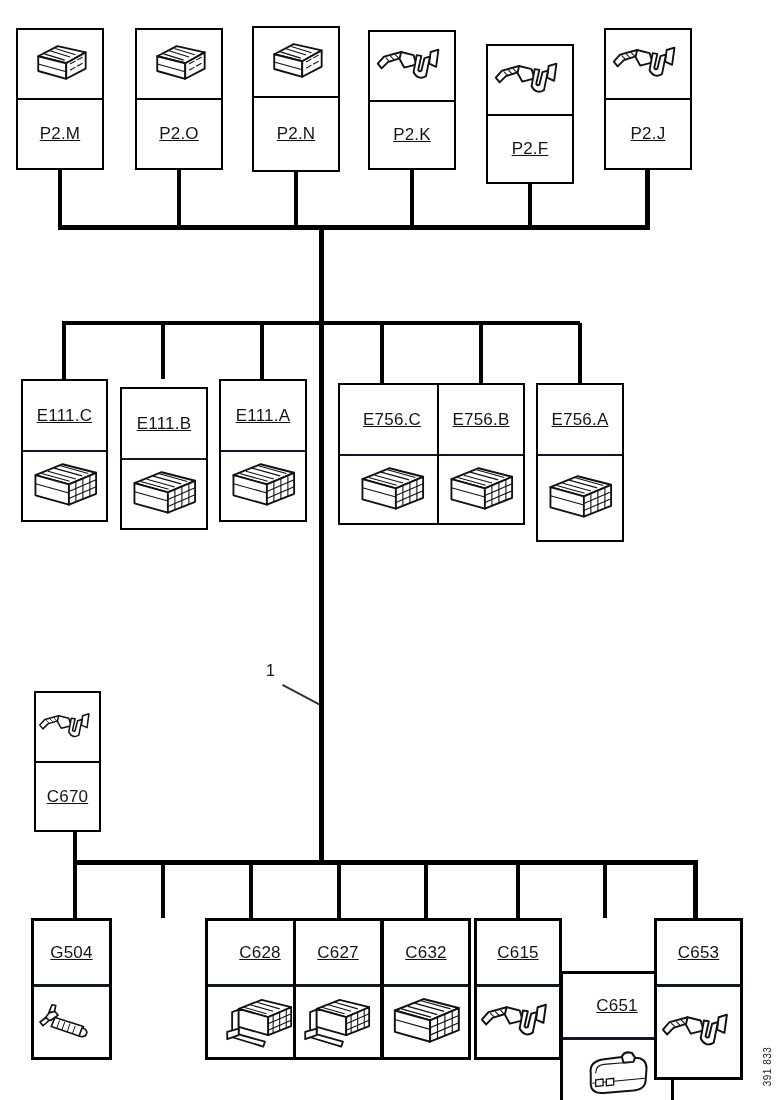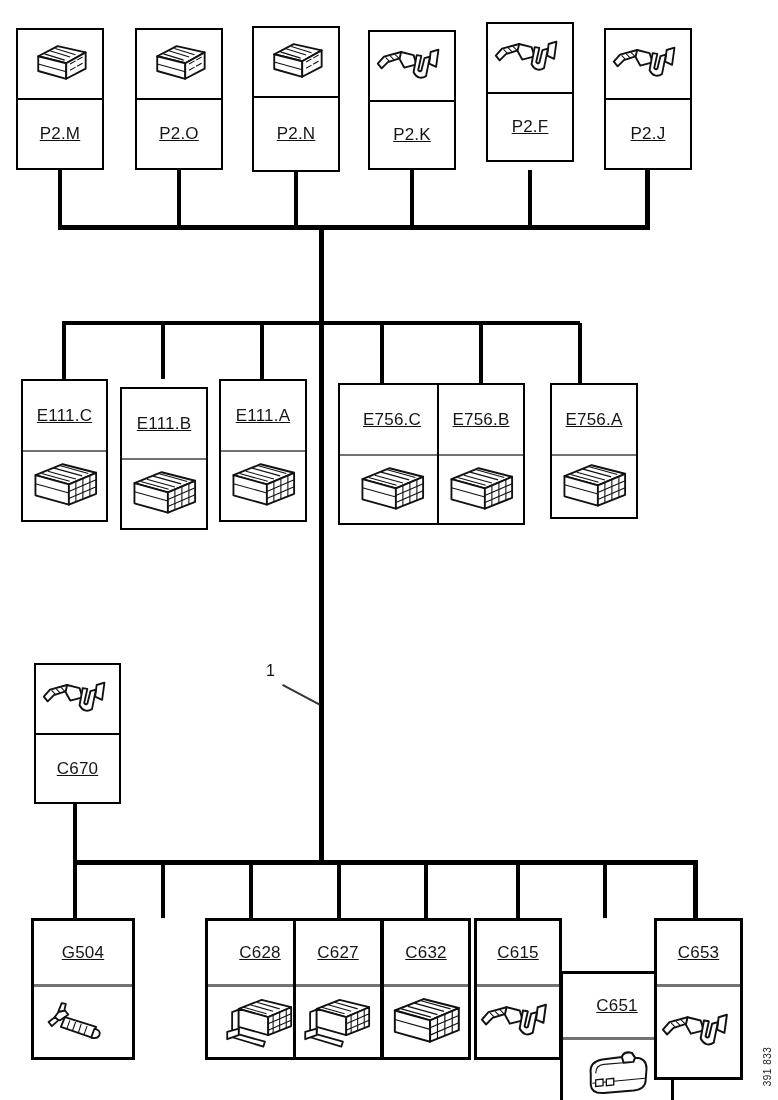--- a/index.html
+++ b/index.html
@@ -12,21 +12,21 @@
     position:absolute;border:2px solid #000;background:#fff;
     display:flex;flex-direction:column;box-sizing:border-box;text-decoration:underline;
   }
   .box.thick{border-width:3px;}
   .cell{display:flex;align-items:center;justify-content:center;overflow:hidden;}
   .cell.lbl{font-size:17px;letter-spacing:.2px;color:#151515;}
   
   .img-top .cell.img{flex:0 0 68px;border-bottom:2px solid #000;}
   .img-top .cell.lbl{flex:1;}
   
-  .lbl-top .cell.lbl{flex:0 0 69px;border-bottom:2px solid #737373;}
+  .lbl-top .cell.lbl{flex:0 0 69px;border-bottom:2px solid #0f172a;}
   .lbl-top .cell.img{flex:1;}
   .box.thick.lbl-top .cell.lbl{flex:0 0 63px;border-bottom-width:3px;}
   .icon{width:78px;height:56px;}
   .box.thick .icon{width:82px;height:60px;}
   #callout-1{position:absolute;left:266px;top:662px;font-size:16px;color:#111;}
   #leader-1{
     position:absolute;left:283px;top:684px;width:42px;height:1.5px;background:#333;
     transform:rotate(28deg);transform-origin:0 0;
   }
   #drawing-number{
@@ -178,21 +178,21 @@
     <div class="cell lbl">P2.N</div>
   </div>
   <div class="box img-top" style="left:368px;top:30px;width:88px;height:140px">
     <div class="cell img">
         <svg class="icon">
           <use href="#sym-terminal"></use>
         </svg>
       </div>
     <div class="cell lbl">P2.K</div>
   </div>
-  <div class="box img-top" style="left:486px;top:22px;width:88px;height:140px">
+  <div class="box img-top" style="left:486px;top:44px;width:88px;height:140px">
     <div class="cell img">
         <svg class="icon">
           <use href="#sym-terminal"></use>
         </svg>
       </div>
     <div class="cell lbl">P2.F</div>
   </div>
   <div class="box img-top" style="left:604px;top:28px;width:88px;height:142px">
     <div class="cell img">
         <svg class="icon">
@@ -235,39 +235,39 @@
       </div>
   </div>
   <div class="box lbl-top" style="left:437px;top:383px;width:88px;height:142px">
     <div class="cell lbl">E756.B</div>
     <div class="cell img">
         <svg class="icon">
           <use href="#sym-housing-lg"></use>
         </svg>
       </div>
   </div>
-  <div class="box lbl-top" style="left:550px;top:383px;width:88px;height:136px">
+  <div class="box lbl-top" style="left:536px;top:383px;width:88px;height:159px">
     <div class="cell lbl">E756.A</div>
     <div class="cell img">
         <svg class="icon">
           <use href="#sym-housing-lg"></use>
         </svg>
       </div>
   </div>
 
-  <div class="box img-top" style="left:34px;top:663px;width:87px;height:141px">
+  <div class="box img-top" style="left:34px;top:691px;width:67px;height:141px">
     <div class="cell img">
         <svg class="icon">
           <use href="#sym-terminal"></use>
         </svg>
       </div>
     <div class="cell lbl">C670</div>
   </div>
 
-  <div class="box thick lbl-top" style="left:31px;top:918px;width:104px;height:142px">
+  <div class="box thick lbl-top" style="left:31px;top:918px;width:81px;height:142px">
     <div class="cell lbl">G504</div>
     <div class="cell img">
         <svg class="icon">
           <use href="#sym-terminal-long"></use>
         </svg>
       </div>
   </div>
   <div class="box thick lbl-top" style="left:205px;top:918px;width:110px;height:142px">
     <div class="cell lbl">C628</div>
     <div class="cell img">

